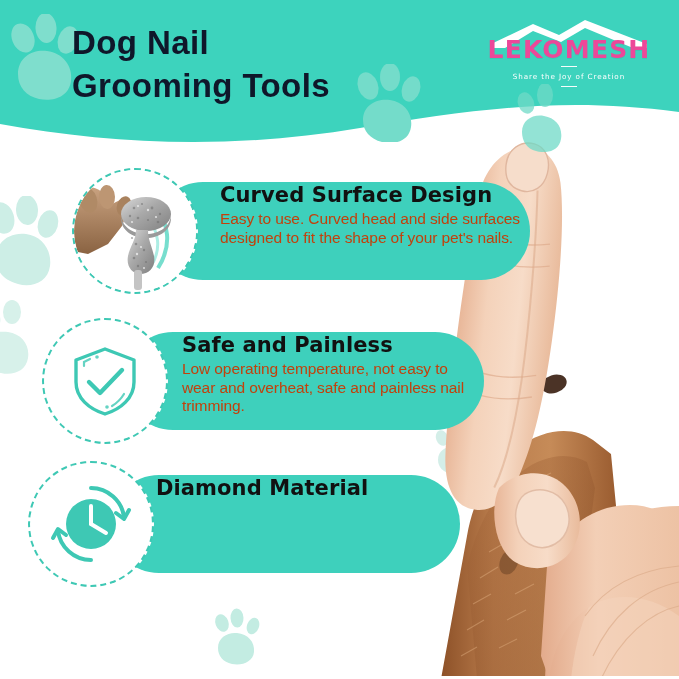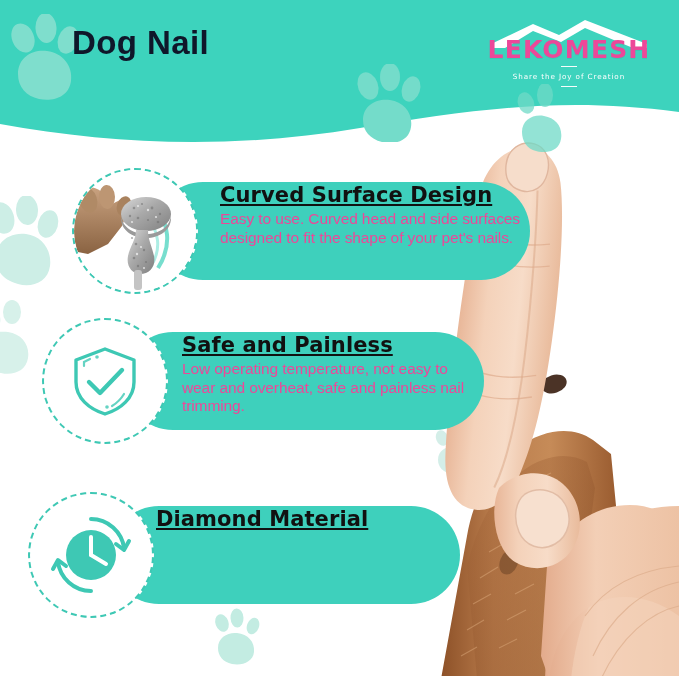--- a/index.html
+++ b/index.html
@@ -135,33 +135,32 @@
   .card-3 .card-text { left: 128px; width: 300px; }
 
   .card-title {
     color: #111111;
     font-size: 21px;
     font-weight: bold;
     line-height: 1.1;
     letter-spacing: 0.1px;
     margin-bottom: 3px;
     font-family: "DejaVu Sans", sans-serif;
-    text-decoration: underline;
   }
   .card-body {
-    color: #ec4899;
+    color: #c2410c;
     font-size: 15.5px;
     line-height: 1.20;
     letter-spacing: -0.1px;
   }
 
   
   .card-1 { left: 72px; top: 168px; width: 470px; height: 126px; }
   .card-2 { left: 42px; top: 318px; width: 470px; height: 126px; }
-  .card-3 { left: 28px; top: 492px; width: 470px; height: 126px; }
+  .card-3 { left: 28px; top: 461px; width: 470px; height: 126px; }
 
   .bottom-rule {
     position: absolute;
     left: 0; bottom: 0; width: 679px; height: 3px;
     background: #ffffff;
     z-index: 9;
   }
 </style>
 </head>
 <body>
@@ -322,20 +321,21 @@
     <svg class="paw" style="left:512px; top:84px; z-index:2;" width="70" height="68" viewBox="0 0 70 68">
       <g fill="#6fdac7" opacity=".75">
         <ellipse cx="14" cy="19" rx="8" ry="11" transform="rotate(-20 14 19)"></ellipse>
         <ellipse cx="33" cy="11" rx="8" ry="12"></ellipse>
         <path d="M10 48 C10 36 21 30 32 32 C44 34 51 43 49 55 C47 67 35 70 24 67 C15 65 10 57 10 48 Z"></path>
       </g>
     </svg>
 
     <div class="header-title">
       <span>Dog Nail</span>
+      <span class="l2">Grooming Tools</span>
     </div>
 
     <div class="logo">
       <svg class="logo-mark" width="176" height="30" viewBox="0 0 176 30">
         <path d="M10 26 L52 6 L78 17 L104 2 L166 26 L166 30 L152 30 L104 10 L80 24 L52 13 L24 30 L10 30 Z" fill="#ffffff"></path>
       </svg>
       <div class="logo-name">LEKOMESH</div>
       <div class="logo-tag-row">
         <span class="logo-rule"></span>
         <span class="logo-tagline">Share  the  Joy  of  Creation</span>

